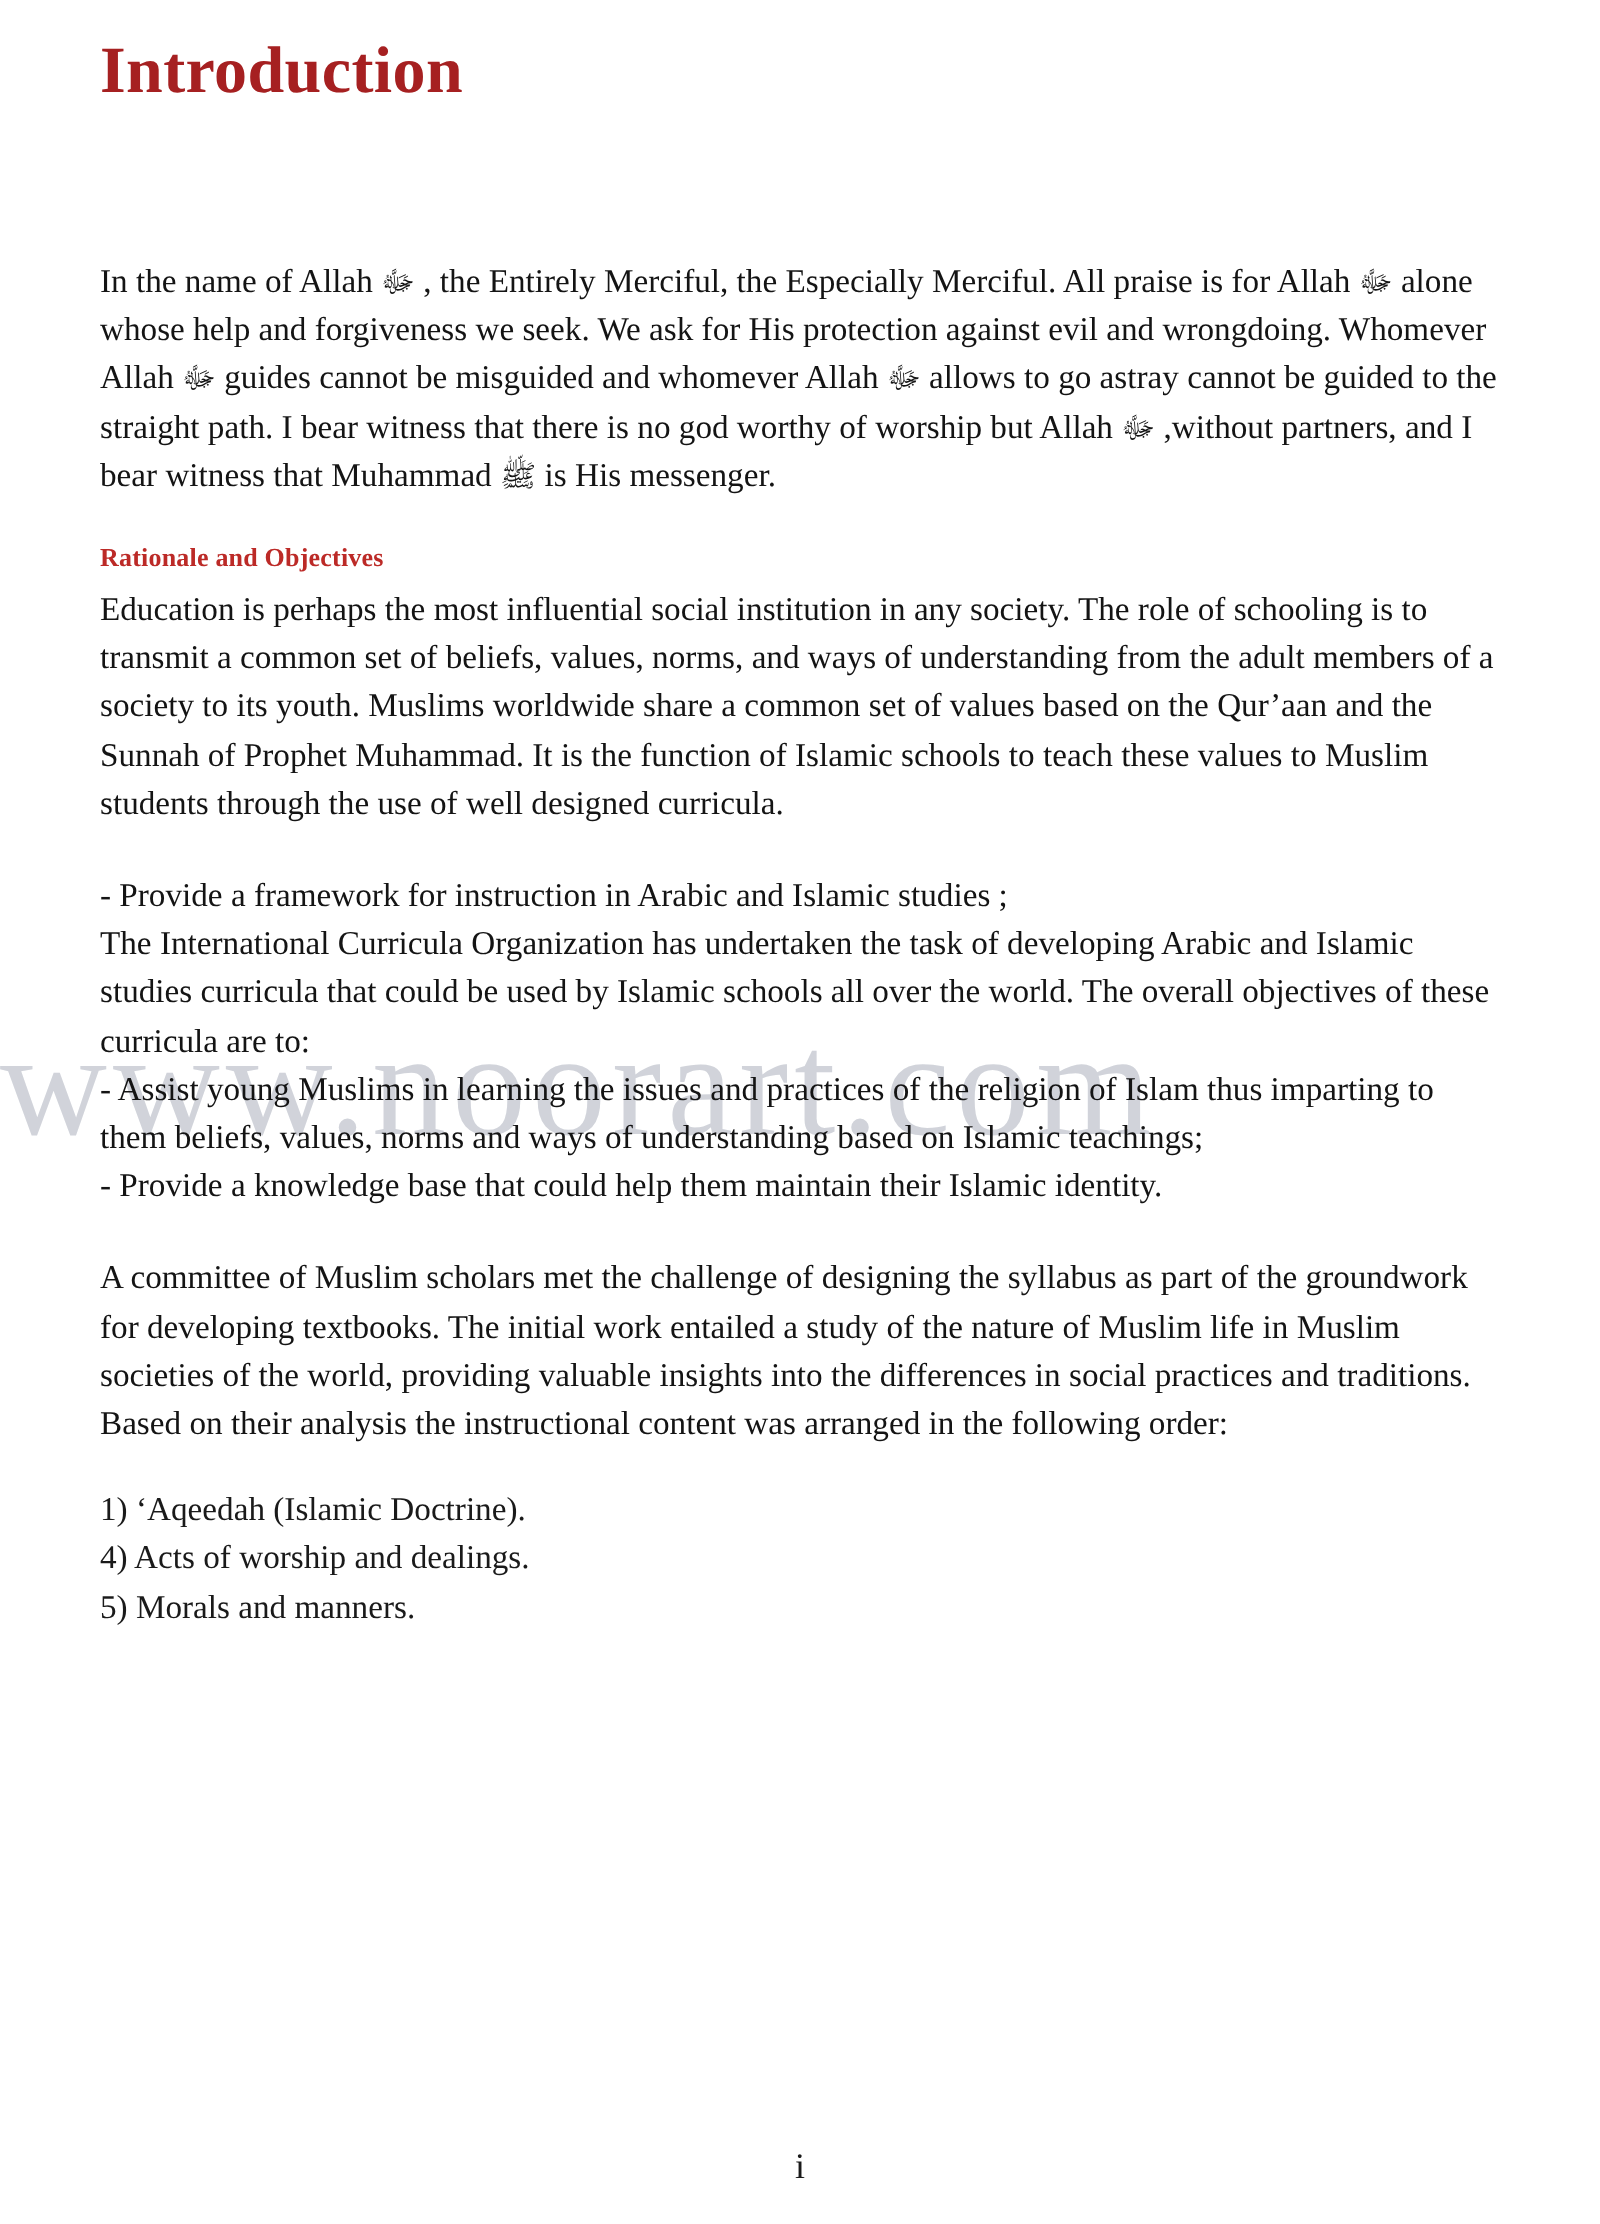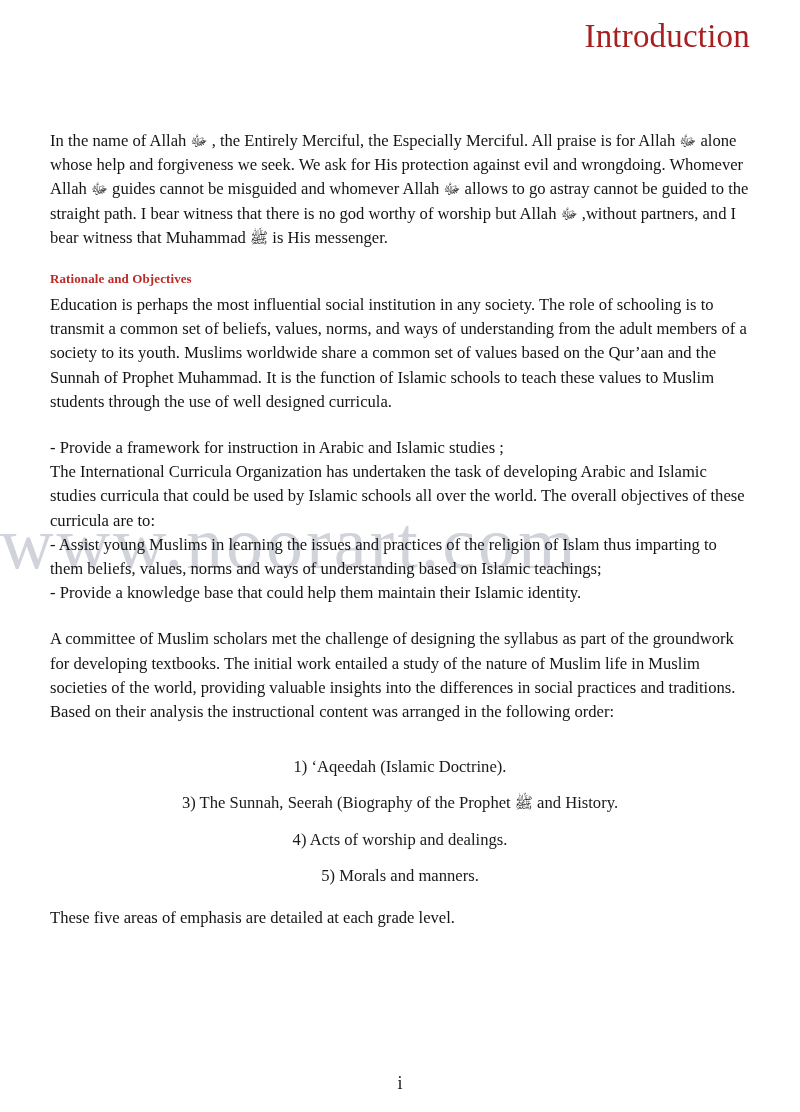--- a/index.html
+++ b/index.html
@@ -42,23 +42,23 @@
   
   #content {
     position: relative;
     z-index: 2;
     padding: 0 50px;
   }
 
   h1#doc-title {
     margin: 0;
     padding-top: 18px;
-    text-align: right;
+    text-align: left;
     font-size: 33px;
-    font-weight: normal;
+    font-weight: bold;
     color: #a62021;
     letter-spacing: .2px;
   }
 
   h2.section-heading {
     margin: 0;
     font-size: 13px;
     font-weight: bold;
     color: #bc2a27;
     letter-spacing: .1px;
@@ -89,21 +89,21 @@
     letter-spacing: 0;
   }
 
   ol.numbered {
     margin: 0;
     padding: 0;
     list-style: none;
     font-size: 16.6px;
     line-height: 24.2px;
   }
-  ol.numbered li { margin: 12px; text-align: center; }
+  ol.numbered li { margin: 0; }
 
   #page-number {
     position: absolute;
     left: 0;
     bottom: 18px;
     width: 800px;
     text-align: center;
     font-size: 18px;
     color: #1a1a1a;
     z-index: 2;
@@ -148,28 +148,26 @@
     <div class="gap-para"></div>
 
     <p class="body-text">A committee of Muslim scholars met the challenge of designing the syllabus as part of the groundwork for developing textbooks. The initial work entailed a study of the nature of Muslim life in Muslim societies of the world, providing valuable insights into the differences in social practices and traditions. Based on their analysis the instructional content was arranged in the following order:</p>
 
     <div class="gap-list"></div>
 
     <ol class="numbered">
       <li><span>1)</span><span> ‘</span><span class="it">Aqeedah</span><span> (Islamic Doctrine).</span></li>
 
 
-      <li><span>3)</span><span> The </span><span class="it">Sunnah, Seerah</span><span> (Biography of the Prophet </span><span class="glyph">ﷺ</span><span> and History.</span></li>
 
       <li><span>4)</span><span> Acts of worship and dealings.</span></li>
 
       <li><span>5)</span><span> Morals and manners.</span></li>
     </ol>
 
     <div class="gap-sm"></div>
 
-    <p class="body-text">These five areas of emphasis are detailed at each grade level.</p>
 
   </div>
 
   <div id="page-number">i</div>
 
 </div>
 
 </body></html>

